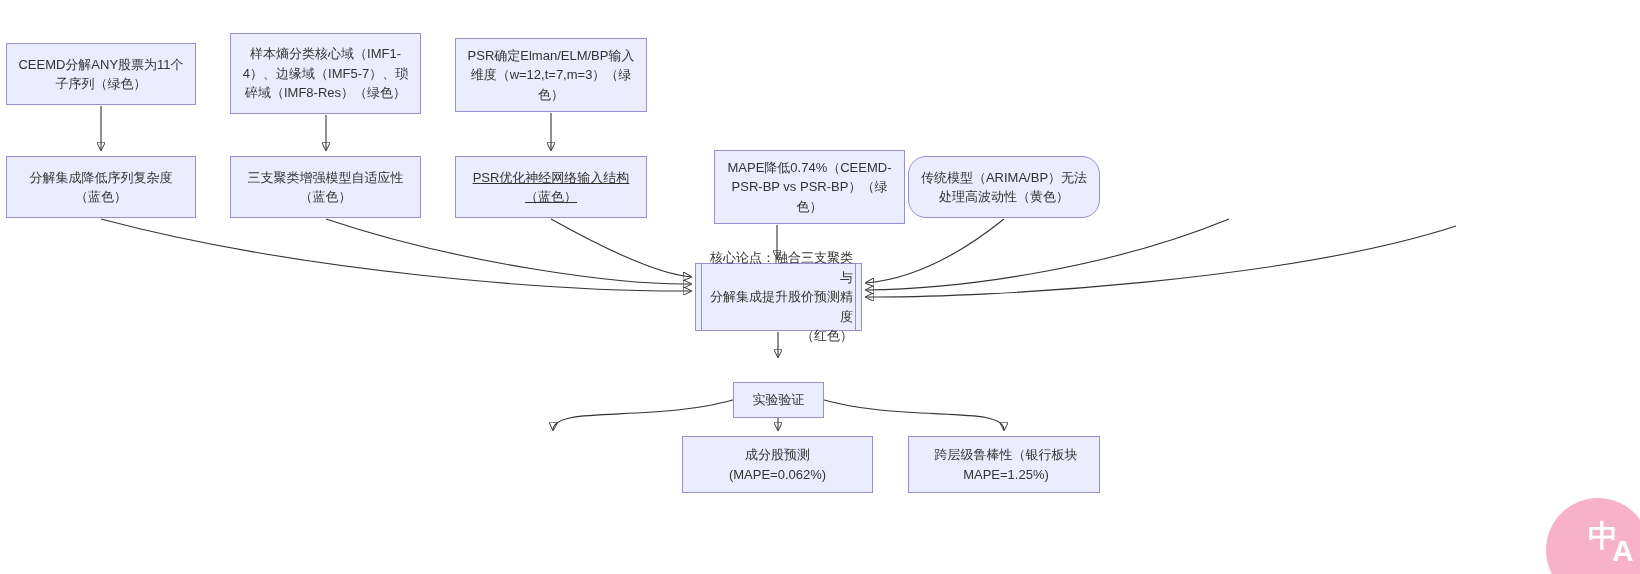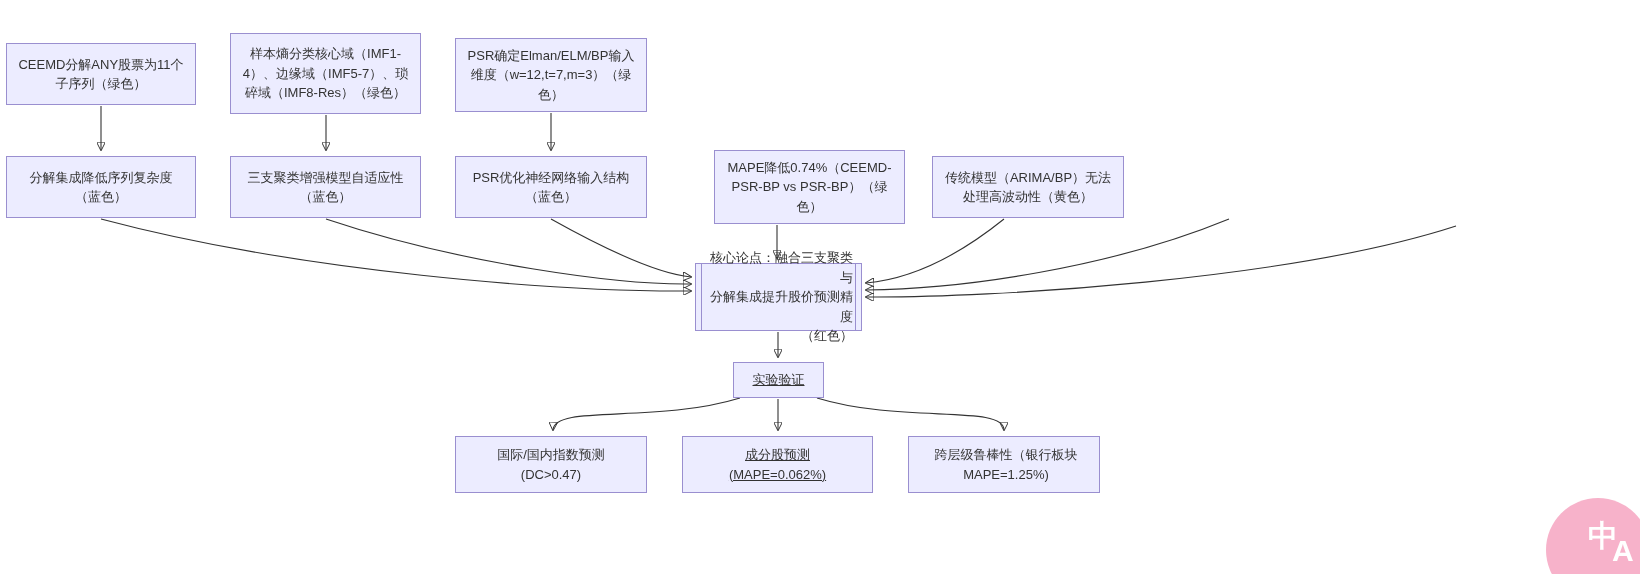--- a/index.html
+++ b/index.html
@@ -119,37 +119,35 @@
 4）、边缘域（IMF5-7）、琐
 碎域（IMF8-Res）（绿色）</div>
   <div class="node" style="left:455px; top:38px; width:192px; height:74px;text-align:center;">PSR确定Elman/ELM/BP输入
 维度（w=12,t=7,m=3）（绿
 色）</div>
 
   <div class="node" style="left:6px; top:156px; width:190px; height:62px;text-align:center;">分解集成降低序列复杂度
 （蓝色）</div>
   <div class="node" style="left:230px; top:156px; width:191px; height:62px;">三支聚类增强模型自适应性
 （蓝色）</div>
-  <div class="node" style="left:455px; top:156px; width:192px; height:62px;">PSR优化神经网络输入结构
+  <div class="node" style="left:455px; top:156px; width:192px; height:62px;text-decoration:underline;">PSR优化神经网络输入结构
 （蓝色）</div>
   <div class="node" style="left:714px; top:150px; width:191px; height:74px;">MAPE降低0.74%（CEEMD-
 PSR-BP vs PSR-BP）（绿
 色）</div>
-  <div class="node" style="left:932px; top:156px; width:192px; height:62px;">传统模型（ARIMA/BP）无法
+  <div class="node" style="left:908px; top:156px; width:192px; height:62px;border-radius:18px;">传统模型（ARIMA/BP）无法
 处理高波动性（黄色）</div>
 
   <div class="node node-subroutine" style="left:695px; top:263px; width:167px; height:68px;text-align:right;">核心论点：融合三支聚类与
 分解集成提升股价预测精度
 （红色）</div>
 
-  <div class="node" style="left:733px; top:362px; width:91px; height:36px;text-decoration:underline;">实验验证</div>
+  <div class="node" style="left:733px; top:382px; width:91px; height:36px;">实验验证</div>
 
-  <div class="node" style="left:455px; top:436px; width:192px; height:57px;">国际/国内指数预测
-(DC&gt;0.47)</div>
-  <div class="node" style="left:682px; top:436px; width:191px; height:57px;text-decoration:underline;">成分股预测
+  <div class="node" style="left:682px; top:436px; width:191px; height:57px;">成分股预测
 (MAPE=0.062%)</div>
   <div class="node" style="left:908px; top:436px; width:192px; height:57px;padding-left:12px;">跨层级鲁棒性（银行板块
 MAPE=1.25%)</div>
 
   <div class="translate-badge">
     <span class="zh">中</span>
     <span class="en">A</span>
   </div>
 
 </div>

